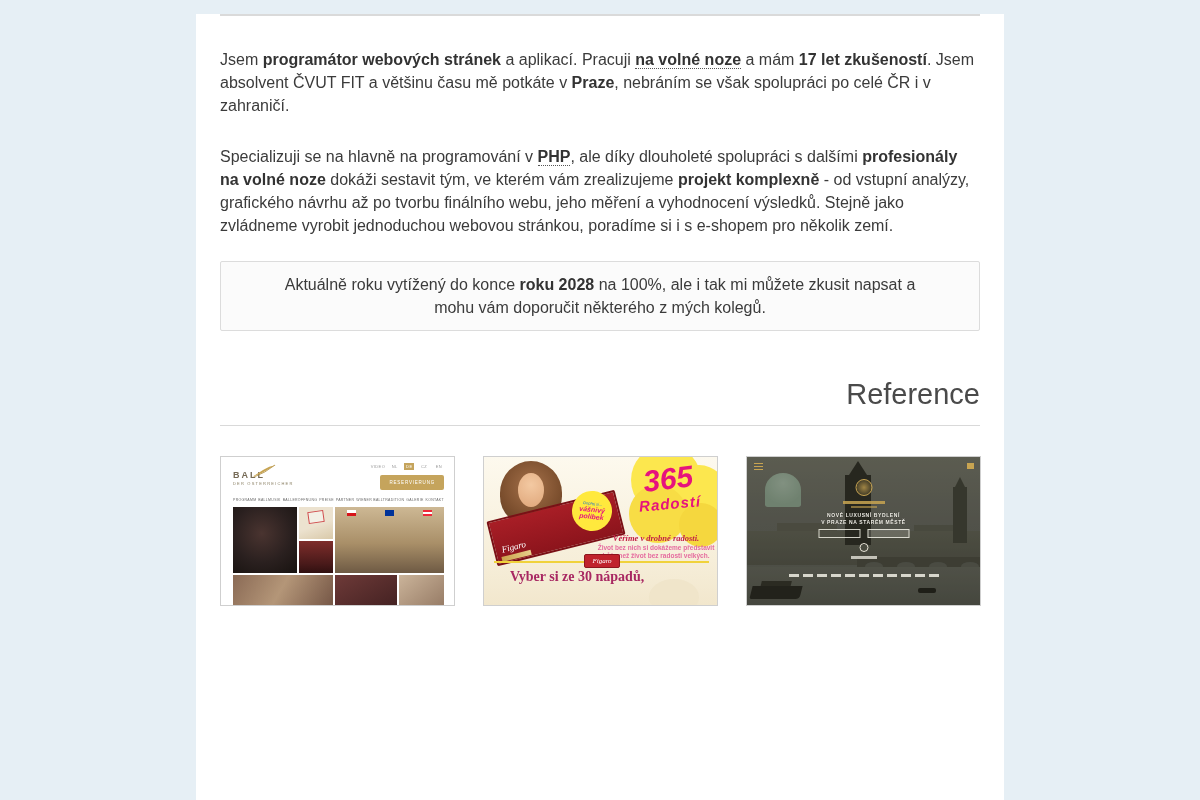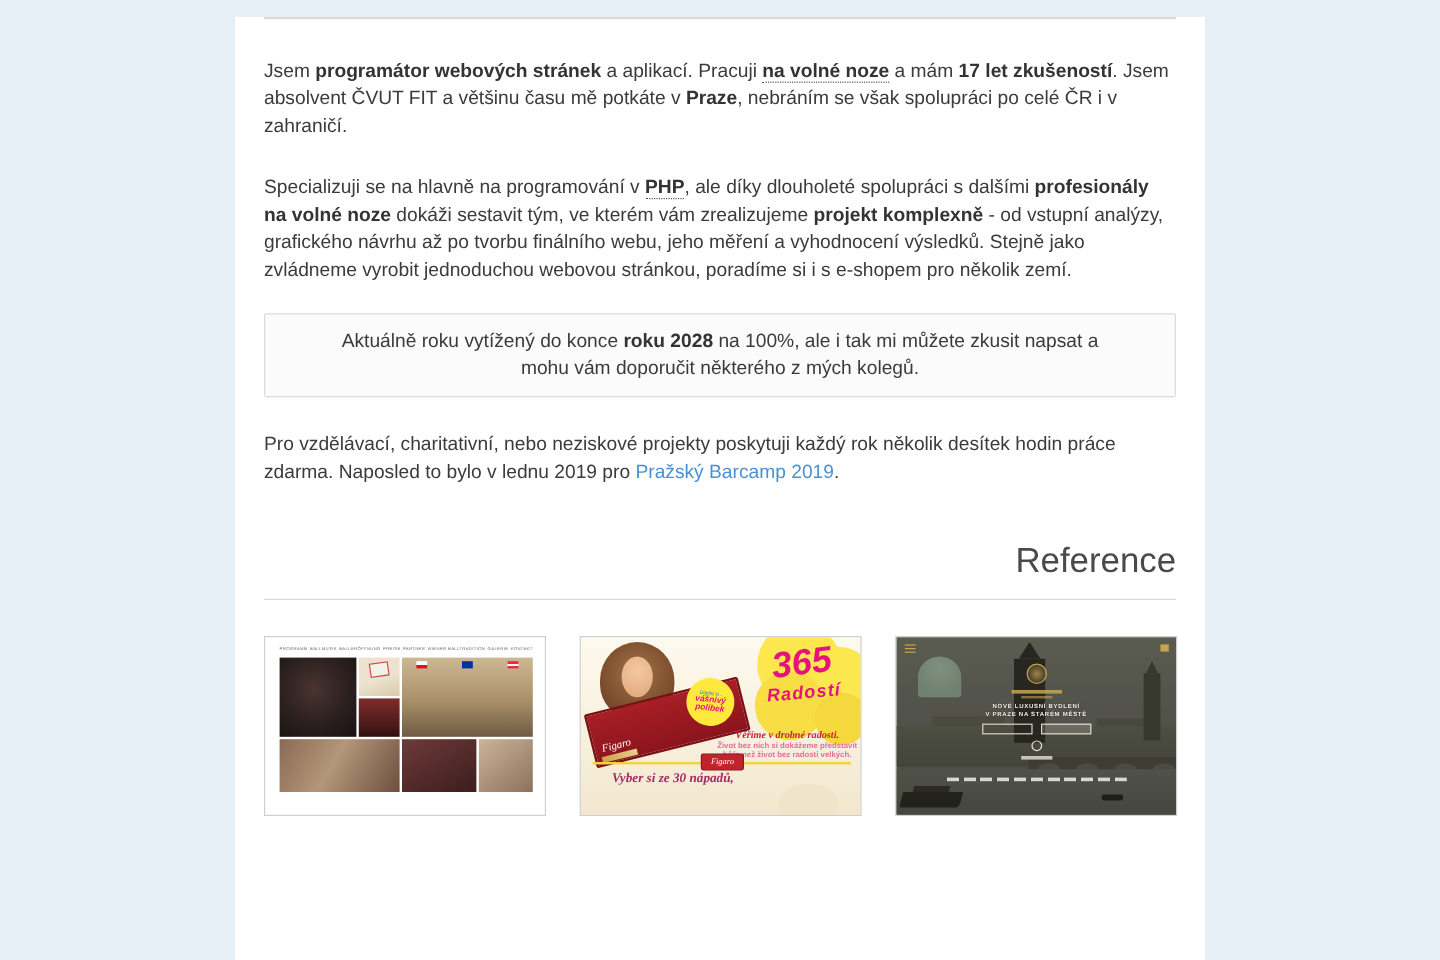--- a/index.html
+++ b/index.html
@@ -121,21 +121,21 @@
   .fig-sticker .st2 { color: #e6137d; font-size: 7px; font-weight: 700; font-style: italic; }
   .fig-headline { position: absolute; left: 112px; top: 76px; width: 120px; text-align: center; color: #c22047; font-size: 8.5px; font-weight: 700; font-style: italic; font-family: "Liberation Serif", "DejaVu Serif", serif; }
   .fig-sub { position: absolute; left: 108px; top: 87px; width: 128px; text-align: center; color: #e56b9f; font-size: 6.5px; font-weight: 700; line-height: 8px; }
   .fig-line { position: absolute; left: 10px; top: 104px; width: 215px; height: 2px; background: #f0d23c; }
   .fig-ribbon {
     position: absolute; left: 100px; top: 97px; width: 36px; height: 14px;
     background: #c0232c; border-radius: 2px; border: 1px solid #8e151d;
     color: #fff; font-size: 7px; font-style: italic; text-align: center; line-height: 12px;
     font-family: "Liberation Serif", "DejaVu Serif", serif;
   }
-  .fig-footer { position: absolute; left: 26px; top: 112px; color: #a82862; font-size: 11px; font-weight: 700; font-style: italic; font-family: "Liberation Serif", "DejaVu Serif", serif; }
+  .fig-footer { position: absolute; left: 26px; top: 112px; color: #a82862; font-size: 14px; font-weight: 700; font-family: "Liberation Serif", "DejaVu Serif", serif; }
   .fig-egg { position: absolute; right: 18px; bottom: -10px; width: 50px; height: 36px; border-radius: 50%; background: #efe3c8; opacity: 0.8; }
 
   
   .thumb-prague { background: linear-gradient(180deg, #6e6f63 0%, #60615a 45%, #565850 100%); }
   .pr-dome { position: absolute; left: 18px; top: 16px; width: 36px; height: 34px; border-radius: 50% 50% 8% 8%; background: radial-gradient(circle at 50% 30%, #a3b8a6 0%, #8aa38e 70%); }
   .pr-buildings { position: absolute; left: 0; right: 0; bottom: 40px; height: 34px; background: linear-gradient(180deg, #5b5c50 0%, #4e4f45 100%); }
   .pr-buildings::before { content: ""; position: absolute; left: 30px; top: -8px; width: 60px; height: 8px; background: #56574c; }
   .pr-buildings::after { content: ""; position: absolute; right: 18px; top: -6px; width: 48px; height: 6px; background: #54554a; }
   .pr-tower { position: absolute; left: 98px; top: 18px; width: 26px; height: 70px; background: #26261f; }
   .pr-tower::before { content: ""; position: absolute; left: 4px; top: -14px; width: 0; height: 0; border-left: 9px solid transparent; border-right: 9px solid transparent; border-bottom: 14px solid #26261f; }
@@ -171,29 +171,48 @@
 <div class="card">
 
   <hr class="hr-double">
 
   <p class="first-after-title"><span>Jsem </span><b>programátor webových stránek</b><span> a aplikací. Pracuji </span><b class="abbr">na volné noze</b><span> a mám </span><b>17 let zkušeností</b><span>. Jsem absolvent ČVUT FIT a většinu času mě potkáte v </span><b>Praze</b><span>, nebráním se však spolupráci po celé ČR i v zahraničí.</span></p>
 
   <p><span>Specializuji se na hlavně na programování v </span><b class="abbr">PHP</b><span>, ale díky dlouholeté spolupráci s dalšími </span><b>profesionály na volné noze</b><span> dokáži sestavit tým, ve kterém vám zrealizujeme </span><b>projekt komplexně</b><span> - od vstupní analýzy, grafického návrhu až po tvorbu finálního webu, jeho měření a vyhodnocení výsledků. Stejně jako zvládneme vyrobit jednoduchou webovou stránkou, poradíme si i s e-shopem pro několik zemí.</span></p>
 
   <div class="notice-box"><span>Aktuálně roku vytížený do konce </span><b>roku 2028</b><span> na 100%, ale i tak mi můžete zkusit napsat a mohu vám doporučit některého z mých kolegů.</span></div>
 
-  <p class="after-box"><span>Pro vzdělávací, charitativní, nebo neziskové projekty poskytuji každý rok několik desítek hodin práce zdarma. Naposled to bylo v lednu 2019 pro </span><a class="link">Pražský Barcamp 2019</a><span>.</span></p>
 
   <h2>Reference</h2>
   <hr class="hr-single">
 
 
   <div class="thumbs">
 
     <a class="thumb thumb-ball">
+      <div class="ball-top">
+        <div class="ball-logo">
+          <svg class="ball-logo-feather" width="26" height="14" viewBox="0 0 26 14">
+              <path d="M1 13 Q 10 10 16 6 Q 22 2 25 1 Q 18 2 12 6 Q 6 10 1 13 Z" fill="#c8a451"></path>
+              <path d="M3 13 Q 14 9 24 1" stroke="#b08d3e" stroke-width="0.8" fill="none"></path>
+            </svg>
+          <span class="ball-logo-title">BALL</span>
+          <span class="ball-logo-sub">DER ÖSTERREICHER</span>
+        </div>
+        <div class="ball-right">
+          <div class="ball-langs">
+            <span>VIDEO</span>
+            <span class="lang">NL</span>
+            <span class="lang lang-active">DE</span>
+            <span class="lang">CZ</span>
+            <span class="lang">EN</span>
+          </div>
+          <span class="ball-reserve">RESERVIERUNG</span>
+        </div>
+      </div>
       <div class="ball-nav">
         <span>PROGRAMM</span>
         <span>BALLMUSIK</span>
         <span>BALLERÖFFNUNG</span>
         <span>PREISE</span>
         <span>PARTNER</span>
         <span>WIENER BALLTRADITION</span>
         <span>GALERIE</span>
         <span>KONTAKT</span>
       </div>

